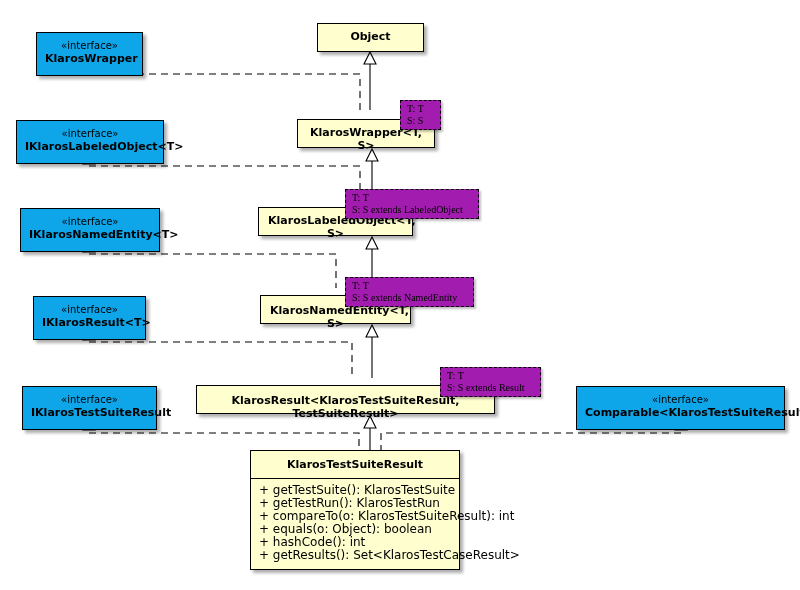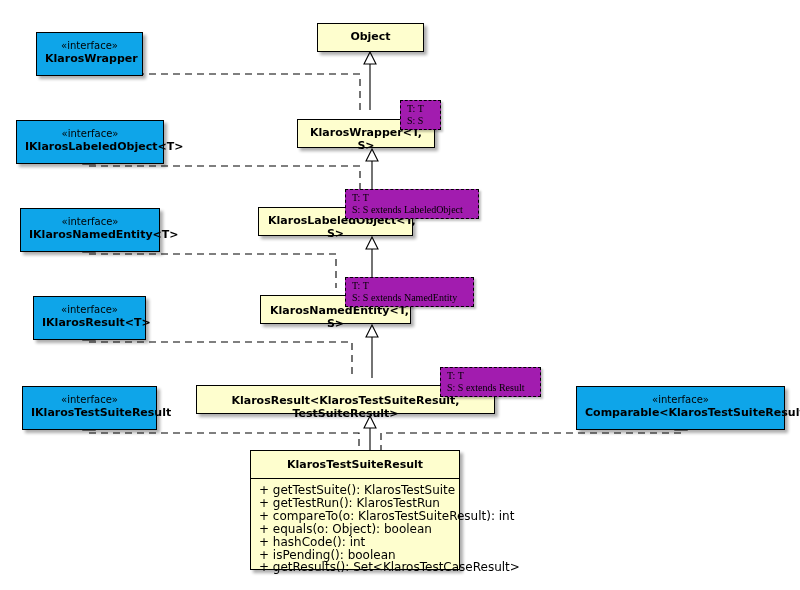--- a/index.html
+++ b/index.html
@@ -222,18 +222,17 @@
   </div>
 
   <div class="node cls withbody" style="left:250px;top:450px;width:210px;height:120px;">
     <div class="title">KlarosTestSuiteResult</div>
     <div class="members">
       <div class="member">+ getTestSuite(): KlarosTestSuite</div>
       <div class="member">+ getTestRun(): KlarosTestRun</div>
       <div class="member">+ compareTo(o: KlarosTestSuiteResult): int</div>
       <div class="member">+ equals(o: Object): boolean</div>
       <div class="member">+ hashCode(): int</div>
-      <div class="member">+ isPending(): boolean</div>
       <div class="member">+ getResults(): Set&lt;KlarosTestCaseResult&gt;</div>
     </div>
   </div>
 
 </div>
 
 </body></html>

